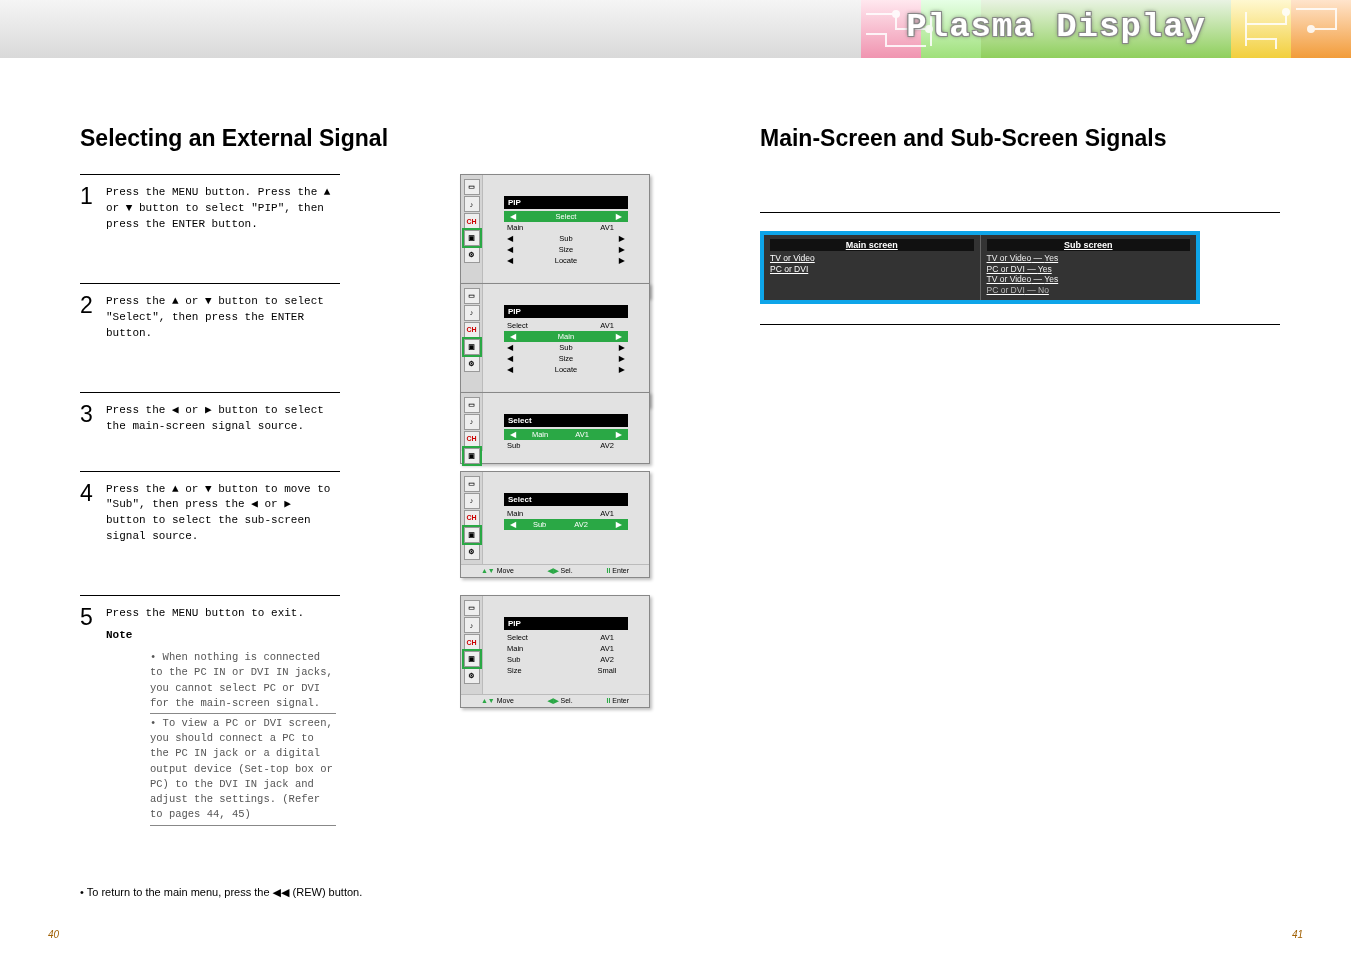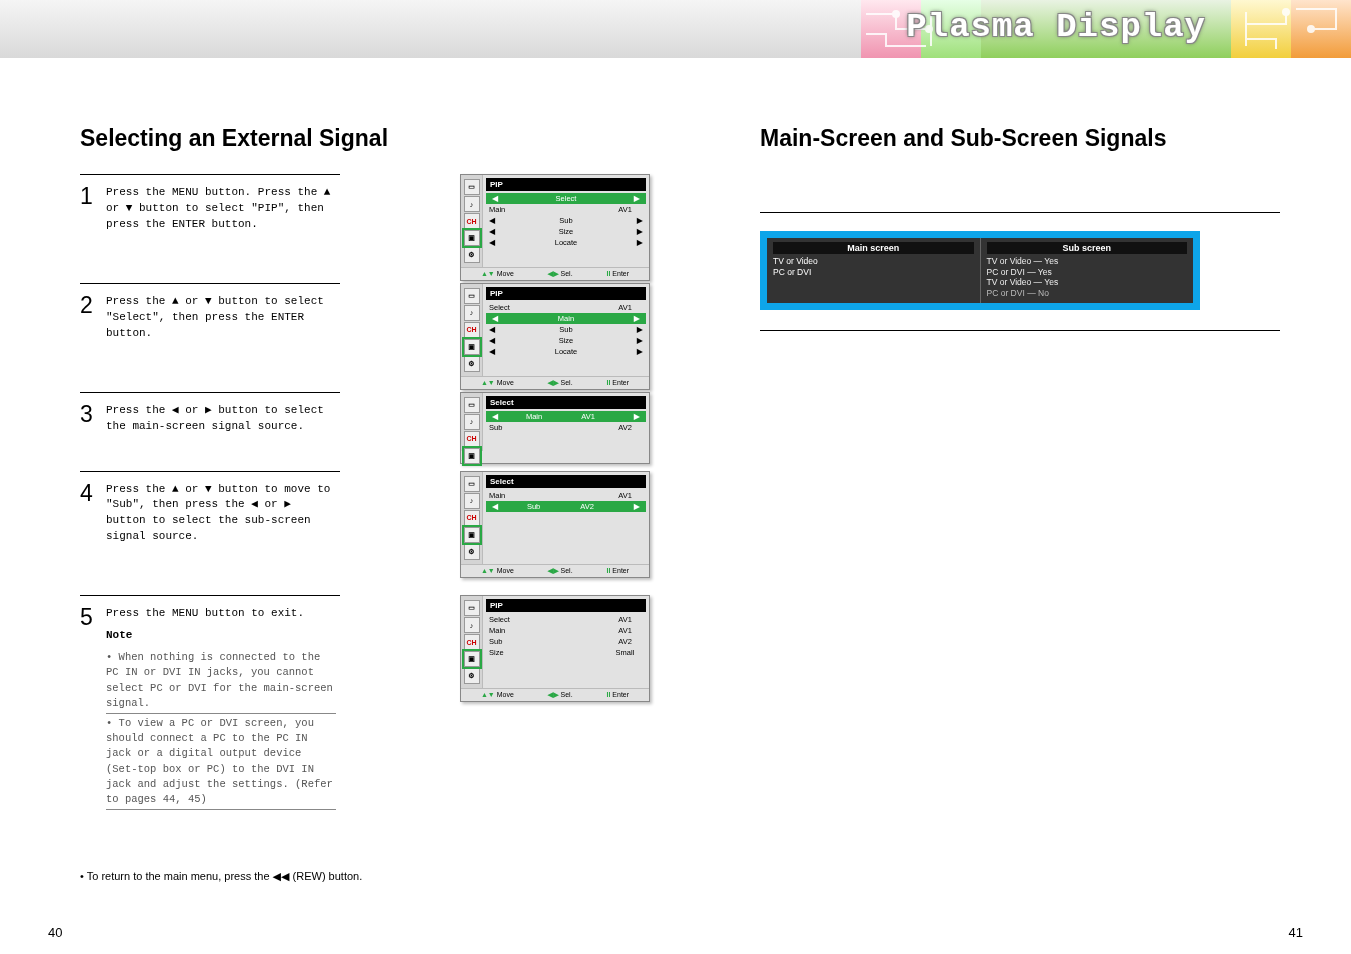--- a/index.html
+++ b/index.html
@@ -24,52 +24,52 @@
   .col-right { left:760px; top:125px; width:520px; }
 
   .section-title { font-size:23px; font-weight:bold; margin-bottom:22px; }
   .intro { font-size:11px; line-height:1.45; margin-bottom:25px; }
 
   .step { position:relative; padding-bottom:30px; }
   .hr { border:none; border-top:1.2px solid #000; margin:0 0 10px 0; width:260px; }
   .step-row { display:flex; align-items:flex-start; }
   .step-num { font-size:23px; font-weight:normal; width:26px; flex:none; line-height:1; }
   .step-body { font-size:11px; line-height:1.45; width:230px;font-family:Liberation Mono, monospace; }
-  .step-body ul { list-style:none; margin-top:4px; padding-left:0; }
+  .step-body ul { list-style:none; margin-top:4px; padding-left:0;margin-left:44px; }
   .step-body ul li { border-bottom:1px solid #888; padding:2px 0; color:#555; font-size:10.5px; }
   .outro { font-size:11px; margin-top:30px; }
 
   
-  .pip-box { position:absolute; width:200px; height:80px; background:#333; color:#fff; font-size:9.5px; border:7px solid #0ea5e9; }
+  .pip-box { position:absolute; width:200px; height:80px; background:#333; color:#fff; font-size:9.5px; border:4px solid #0ea5e9;text-decoration:underline; }
   .pip-grid { display:flex; height:100%; }
   .pip-col { flex:1; padding:4px 6px; }
   .pip-col.main { border-right:1px solid #666; }
   .pip-hdr { background:#111; color:#fff; font-weight:bold; text-align:center; padding:1px 0; font-size:9px; margin-bottom:2px; }
   .pip-cell { font-size:8.5px; line-height:1.25; }
   .yes { color:#eee; }
   .no { color:#bbb; }
 
   
   .osd { position:absolute; left:380px; width:190px; border:1px solid #888; box-shadow:2px 2px 3px rgba(0,0,0,.25); background:#e2e2e2; font-size:7.5px; }
   .osd-body { display:flex; }
   .osd-icons { width:22px; background:#d4d4d4; border-right:1px solid #bbb; padding:3px 2px; }
   .osd-ico { width:16px; height:16px; margin:1px auto; border:1px solid #999; background:#eee; display:flex; align-items:center; justify-content:center; font-size:7px; font-weight:bold; }
   .osd-ico.sel { outline:2px solid #2aa845; }
   .osd-ico.ch { color:#c00; font-size:7px; }
-  .osd-main { flex:1; padding:0; }
+  .osd-main { flex:1; padding:18px; }
   .osd-title { background:#000; color:#fff; padding:2px 4px; font-size:8px; font-weight:bold; margin:3px 3px 2px 3px; }
   .osd-row { display:flex; justify-content:space-between; align-items:center; padding:1px 6px; font-size:7.5px; }
   .osd-row.hi { background:#2aa845; color:#fff; margin:0 3px; }
   .osd-arrow { color:#000; font-size:8px; }
   .osd-row.hi .osd-arrow { color:#fff; }
   .osd-val { min-width:36px; text-align:center; }
   .osd-help { display:flex; justify-content:space-around; border-top:1px solid #bbb; padding:2px 3px; background:#e2e2e2; font-size:7px; }
   .osd-help span b { color:#2aa845; font-weight:bold; margin-right:2px; }
 
-  .pagenum { position:absolute; bottom:14px; font-size:13px; color:#000000; }
+  .pagenum { position:absolute; bottom:14px; font-size:10px; color:#a16207;font-style:italic; }
   .pagenum.left { left:48px; }
   .pagenum.right { right:48px;margin-top:16px; }
 </style>
 </head>
 <body>
 <div class="page">
 
 <div class="banner">
   <div class="banner-deco">
     <div class="deco-strip ds1"></div>

